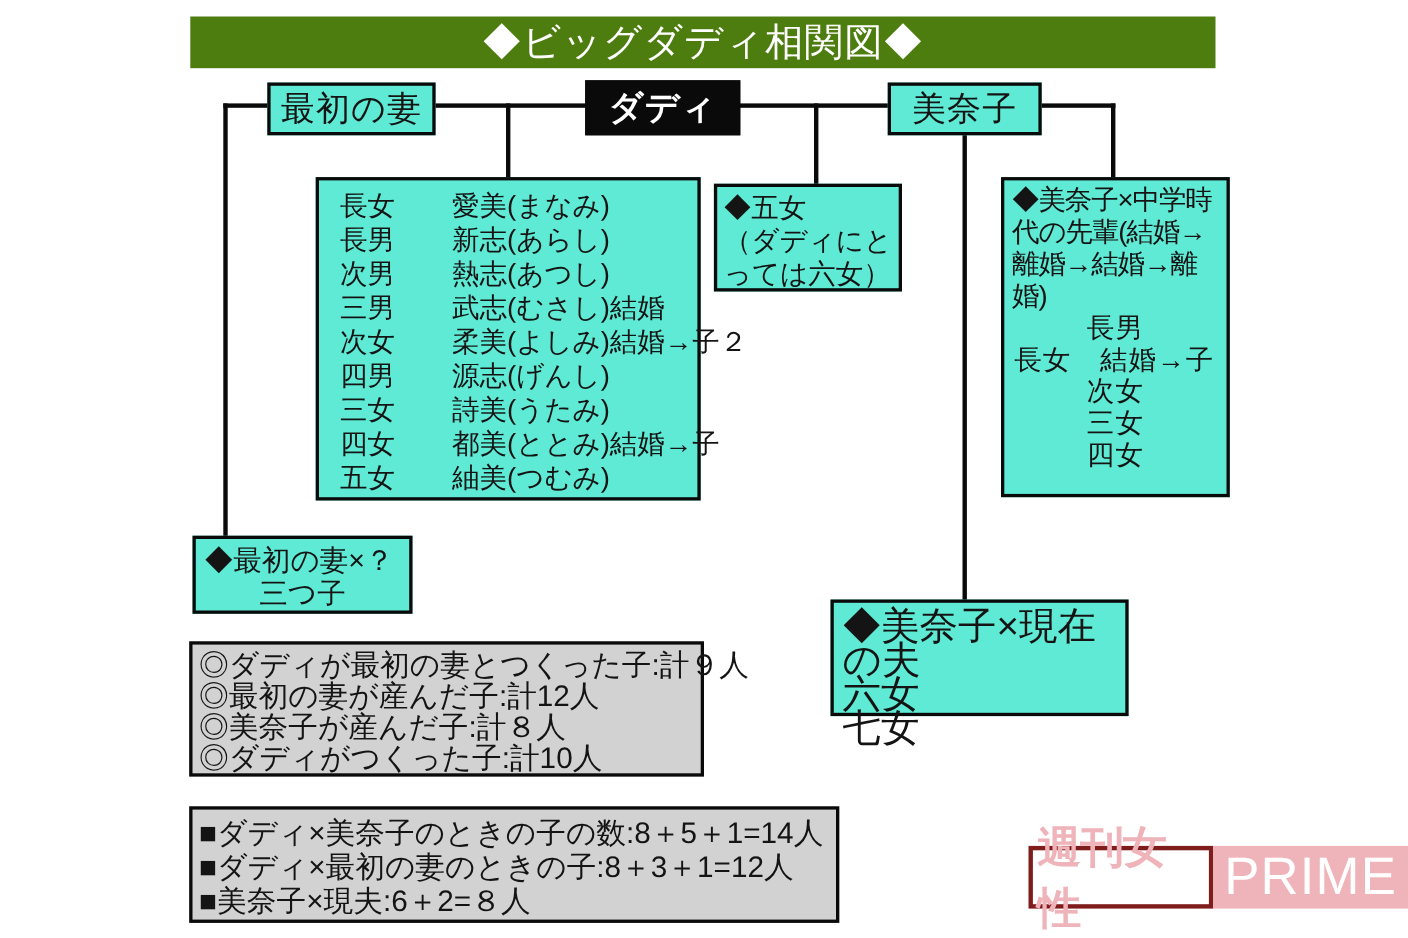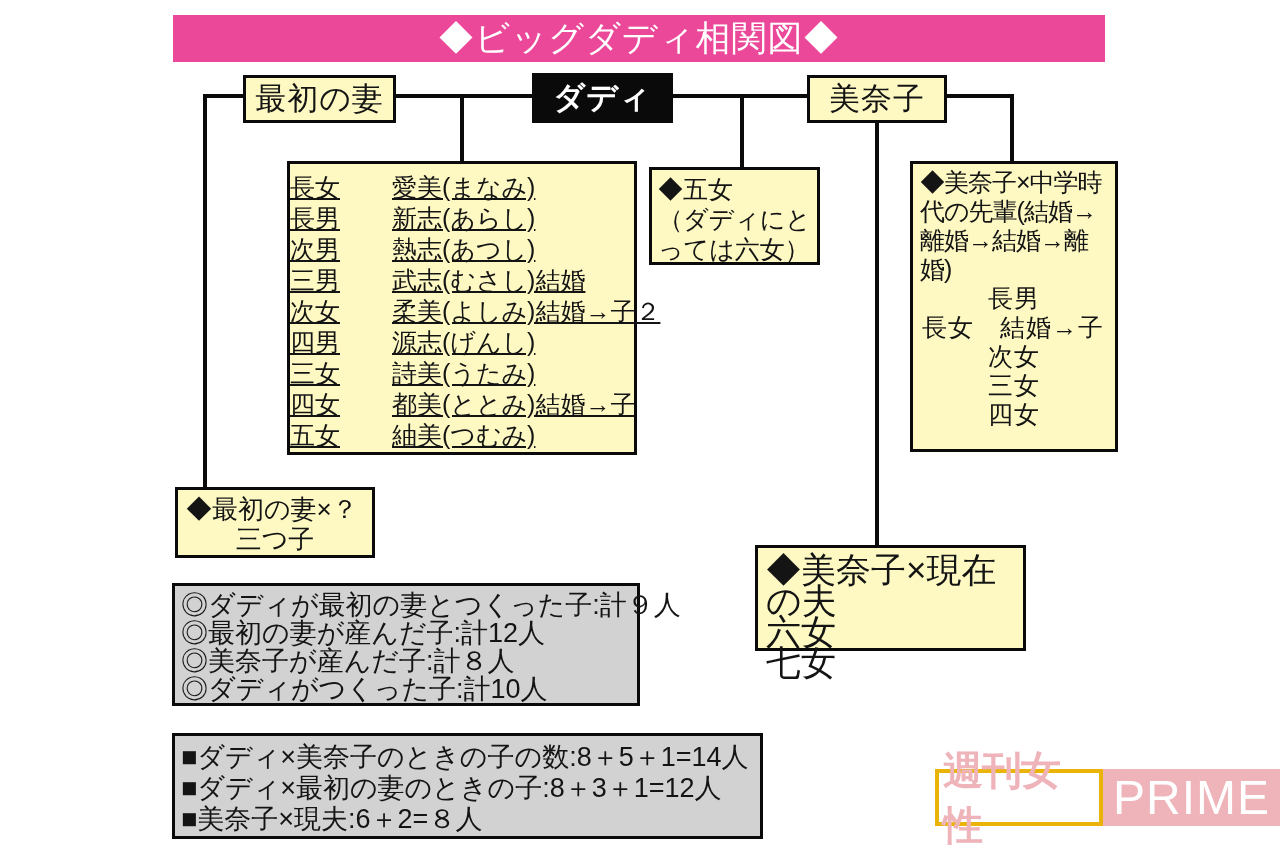--- a/index.html
+++ b/index.html
@@ -3,53 +3,53 @@
 <meta charset="utf-8">
 <style>
   * { margin:0; padding:0; box-sizing:border-box; }
   body { background:#ffffff; }
   .canvas {
     position:relative; width:1280px; height:853px; background:#ffffff;
     font-family:"Liberation Sans", sans-serif; color:#141414; overflow:hidden;
   }
   .line { position:absolute; background:#0a0a0a; z-index:1; }
   .box {
-    position:absolute; background:#fef9c3; border:3px solid #0a0a0a;
+    position:absolute; background:#5eead4; border:3px solid #0a0a0a;
     z-index:2;
   }
   .title-bar {
     position:absolute; left:173px; top:15px; width:932px; height:47px;
-    background:#ec4899; color:#ffffff; display:flex; align-items:center;
+    background:#4d7c0f; color:#ffffff; display:flex; align-items:center;
     justify-content:center; font-size:35px; letter-spacing:1px; z-index:2;
   }
   .top-box {
     display:flex; align-items:center; justify-content:center;
     font-size:31px; letter-spacing:1px;
   }
   .top-box.black { background:#0a0a0a; color:#ffffff; }
-  .children-box { left:287px; top:161px; width:350px; height:294px; padding:8px 10px 4px 0;text-decoration:underline; }
+  .children-box { left:287px; top:161px; width:350px; height:294px; padding:8px 10px 4px 19px; }
   .child-row { display:flex; font-size:25px; line-height:31px; white-space:nowrap; }
   .child-rel { width:102px; flex:none; }
   .fifth-box { left:649px; top:167px; width:171px; height:98px; padding:4px 6px; font-size:25px; line-height:30px; }
   .senior-box { left:910px; top:161px; width:208px; height:291px; padding:4px 7px; font-size:25px; line-height:29px; }
   .senior-title { letter-spacing:-1px; }
   .senior-child { text-align:center; letter-spacing:1px; }
   .senior-child.wide { text-align:left; padding-left:2px; }
   .unknown-box { left:175px; top:487px; width:200px; height:71px; padding:4px 8px; font-size:26px; line-height:30px; }
   .unknown-box .centered { text-align:center; }
   .current-box { left:755px; top:545px; width:271px; height:106px; padding:6px 8px; font-size:35px; line-height:31px; }
   .current-box .centered { text-align:left; }
   .gray-box { background:#d2d2d2; }
   .totals-box { left:172px; top:583px; width:468px; height:123px; padding:5px 6px; font-size:27px; line-height:28px; }
   .totals-box .stat-line, .breakdown-box .stat-line { white-space:nowrap; }
   .totals-box { overflow:visible; }
   .breakdown-box { left:172px; top:733px; width:591px; height:106px; padding:6px 6px; font-size:27px; line-height:31px; }
   .watermark { position:absolute; left:935px; top:769px; display:flex; align-items:stretch; z-index:3; }
   .wm-jp {
-    border:4px solid #eab308; color:#efb4ba; background:#ffffff;
+    border:4px solid #7f1d1d; color:#efb4ba; background:#ffffff;
     font-size:40px; font-weight:bold; display:flex; align-items:center;
     padding:2px 4px; letter-spacing:-1px; height:57px;
   }
   .wm-en {
     background:#efb4ba; color:#ffffff; font-size:48px;
     display:flex; align-items:center; padding:12px 10px; height:57px; letter-spacing:1px;
   }
 </style>
 </head>
 <body>

